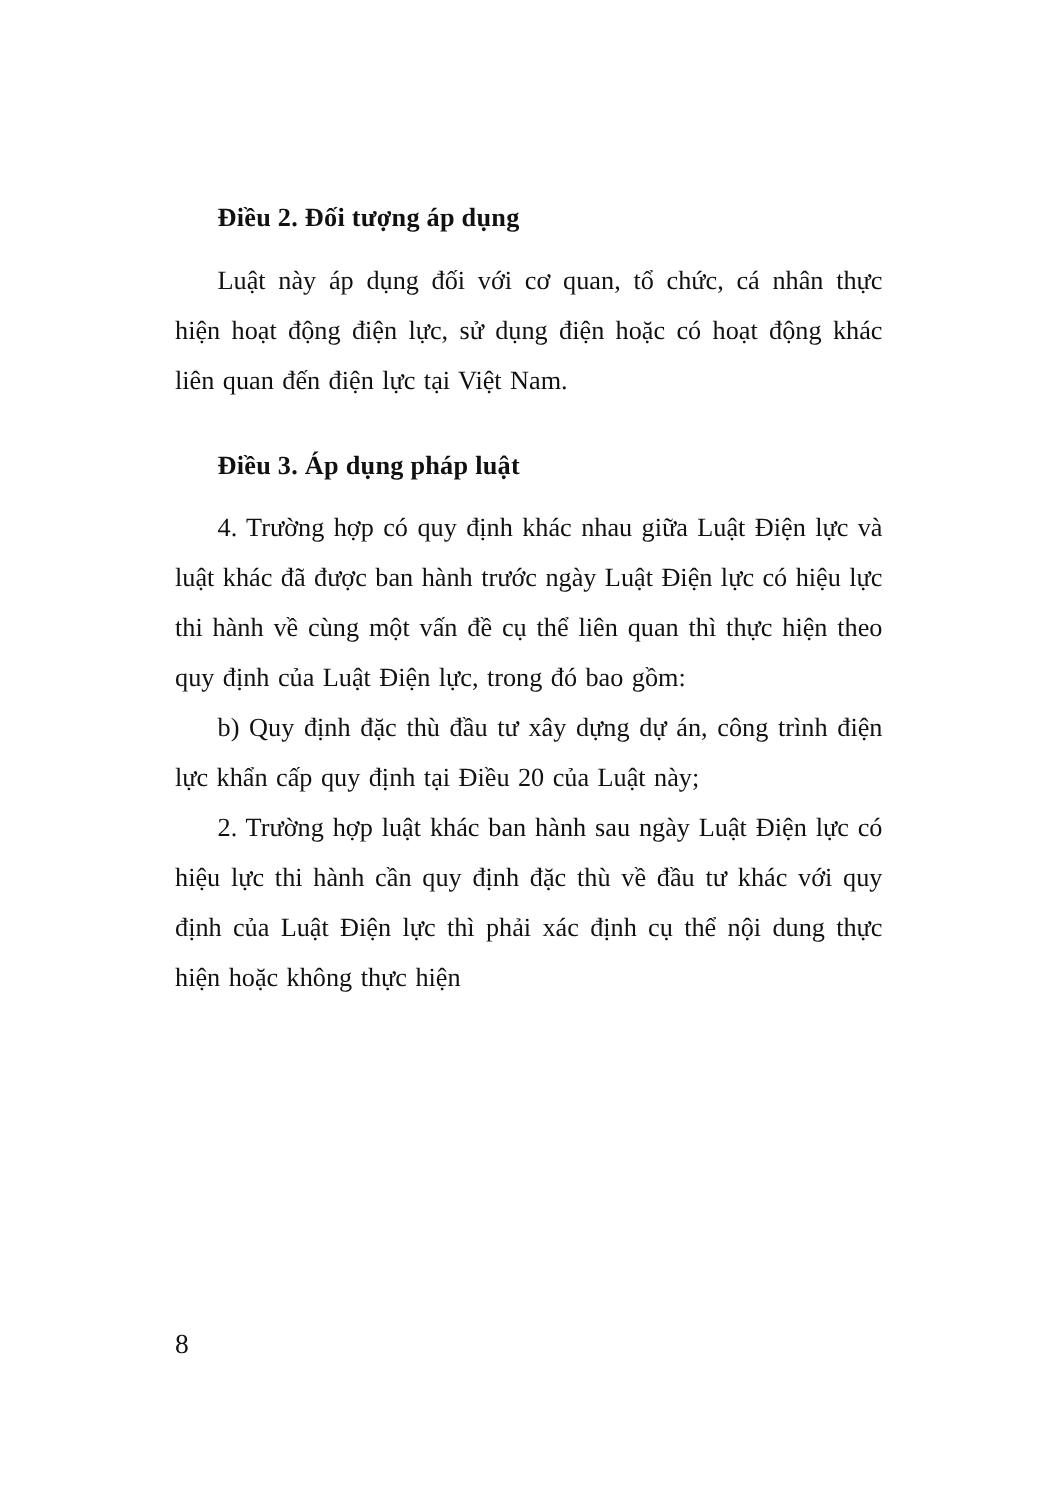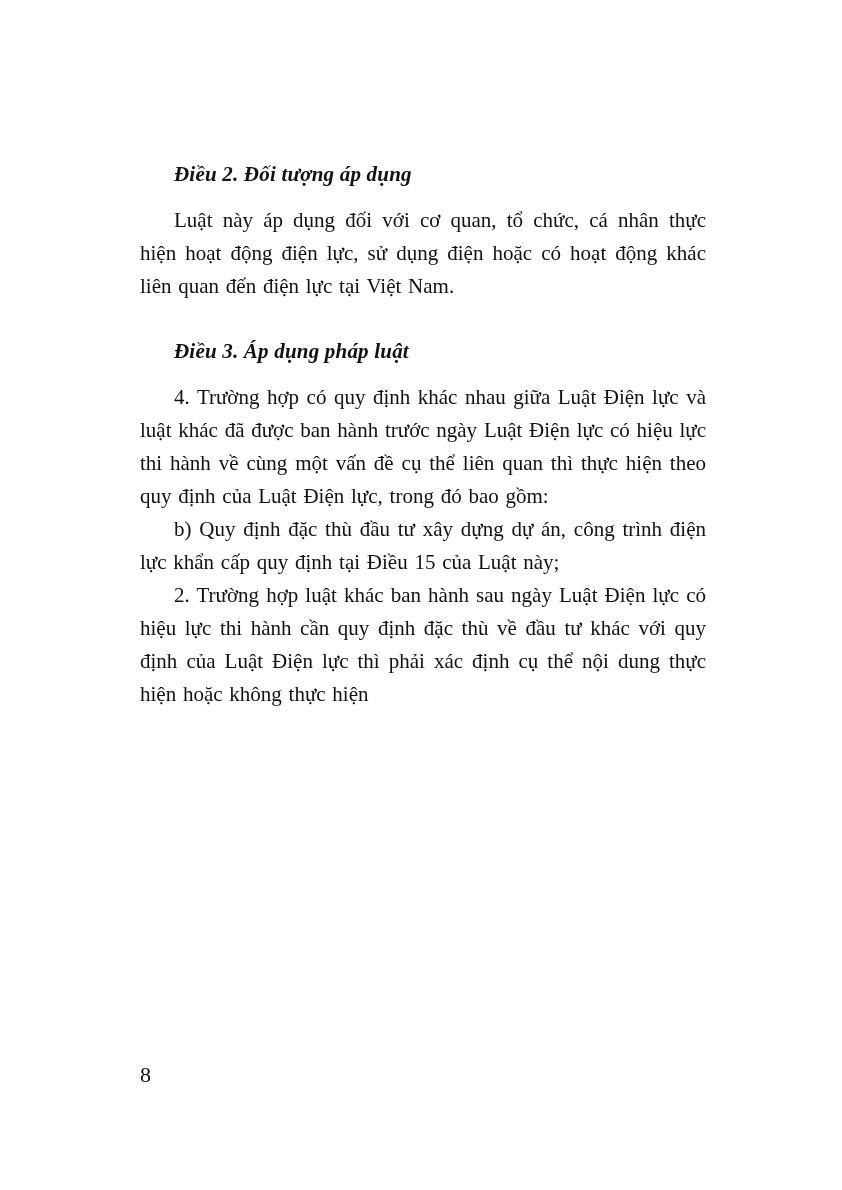--- a/index.html
+++ b/index.html
@@ -26,28 +26,27 @@
     left: 140px;
     width: 566px;
   }
   .doc-heading {
     font-size: 21px;
     line-height: 33px;
     font-weight: bold;
     text-indent: 34px;
     margin: 0 0 13px 0;
     letter-spacing: 0.2px;
-    font-style: italic;
   }
   .doc-heading.spaced {
     margin-top: 32px;
   }
   .doc-paragraph {
     font-size: 21px;
-    line-height: 33px;
+    line-height: 40px;
     text-align: justify;
     text-justify: inter-word;
     text-indent: 34px;
     margin: 0;
     word-spacing: 1.5px;
   }
   .doc-paragraph.after-heading {
     margin-bottom: 0;
   }
   .page-number {
@@ -68,21 +67,21 @@
 
     <h2 class="doc-heading">Điều 2. Đối tượng áp dụng</h2>
 
     <p class="doc-paragraph after-heading">Luật này áp dụng đối với cơ quan, tổ chức, cá nhân thực hiện hoạt động điện lực, sử dụng điện hoặc có hoạt động khác liên quan đến điện lực tại Việt Nam.</p>
 
     <h2 class="doc-heading spaced">Điều 3. Áp dụng pháp luật</h2>
 
     <p class="doc-paragraph">4. Trường hợp có quy định khác nhau giữa Luật Điện lực và luật khác đã được ban hành trước ngày Luật Điện lực có hiệu lực thi hành về cùng một vấn đề cụ thể liên quan thì thực hiện theo quy định của Luật Điện lực, trong đó bao gồm:</p>
 
 
-    <p class="doc-paragraph">b) Quy định đặc thù đầu tư xây dựng dự án, công trình điện lực khẩn cấp quy định tại Điều 15 của Luật này;</p>
+    <p class="doc-paragraph">b) Quy định đặc thù đầu tư xây dựng dự án, công trình điện lực khẩn cấp quy định tại Điều 20 của Luật này;</p>
 
 
 
     <p class="doc-paragraph">2. Trường hợp luật khác ban hành sau ngày Luật Điện lực có hiệu lực thi hành cần quy định đặc thù về đầu tư khác với quy định của Luật Điện lực thì phải xác định cụ thể nội dung thực hiện hoặc không thực hiện</p>
 
   </div>
 
   <div class="page-number">8</div>
 
 </div>

